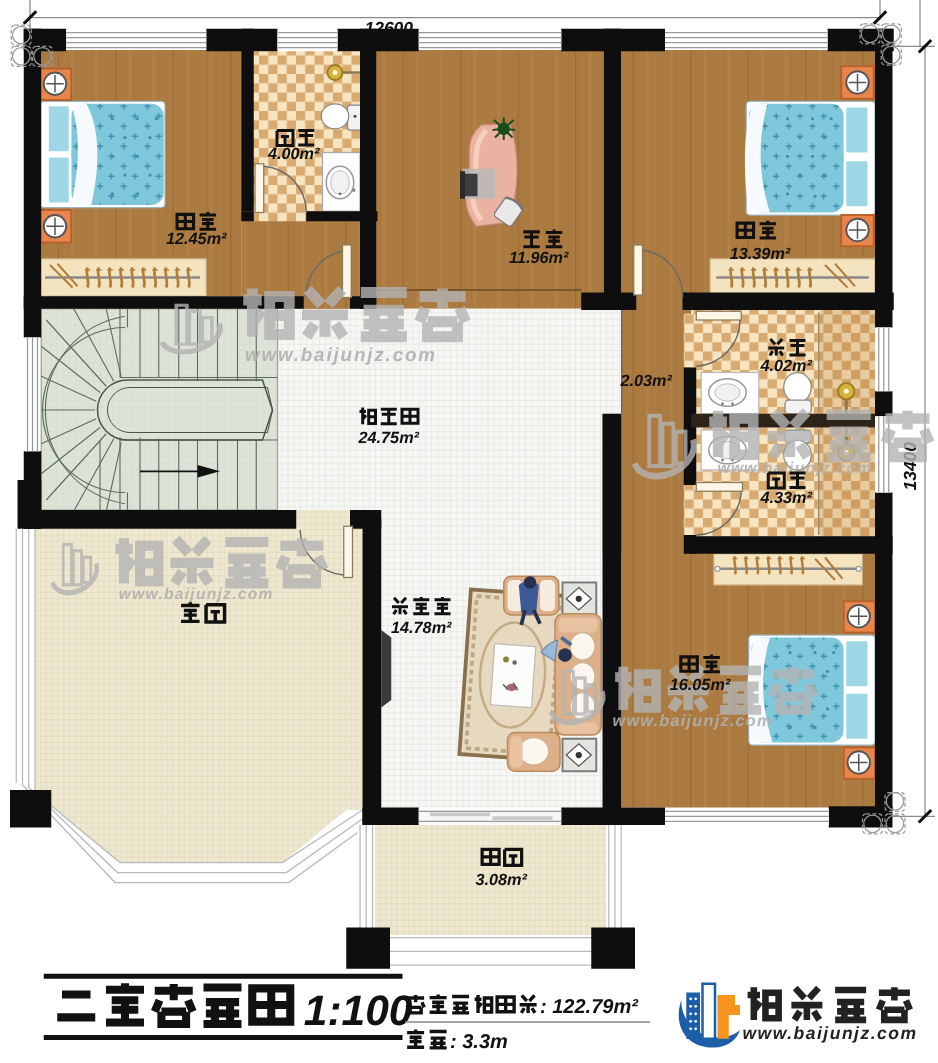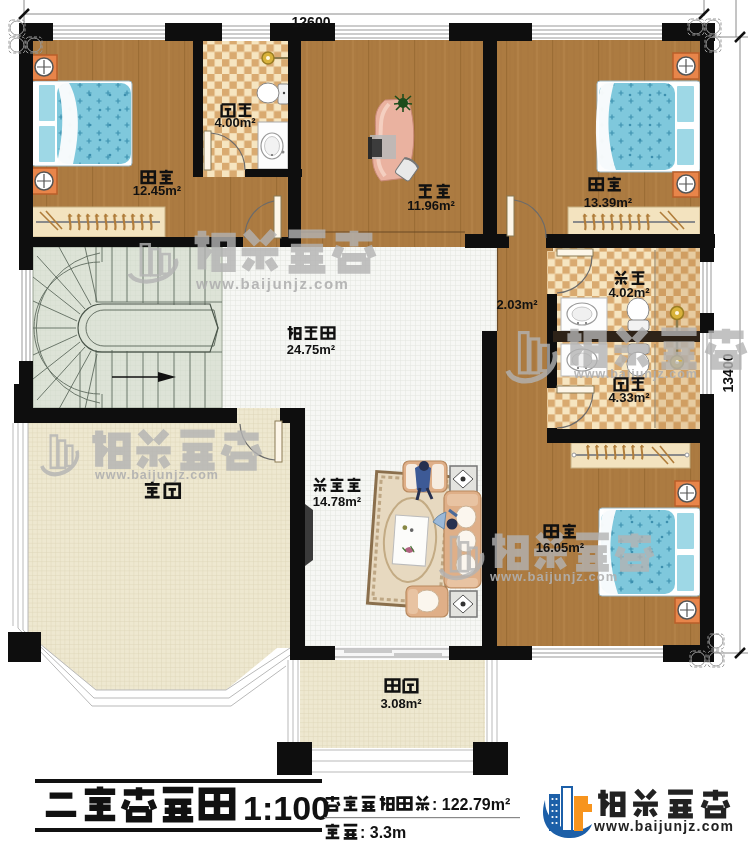--- a/index.html
+++ b/index.html
@@ -1,15 +1,15 @@
 <!DOCTYPE html>
 <html><head><meta charset="utf-8">
 <style>
 html,body{margin:0;padding:0;background:#fff;font-family:"Liberation Sans",sans-serif;}
-#page{position:relative;width:750px;height:850px;overflow:hidden;background:#fff;}
+#page{position:relative;width:750px;height:850px;overflow:hidden;background:#fff;font-style:italic;}
 </style></head>
 <body>
 <div id="page">
 <svg width="750" height="850" viewBox="0 0 750 850" xmlns="http://www.w3.org/2000/svg">
 <defs>
 <pattern id="wood" width="46" height="60" patternUnits="userSpaceOnUse">
  <rect width="46" height="60" fill="#ac7b41"></rect>
  <path d="M4 0V60M9 0V60M15 0V60M22 0V60M28 0V60M35 0V60M41 0V60" stroke="#8d5f2c" stroke-width="1" opacity="0.12"></path>
  <path d="M12 0V60M31 0V60" stroke="#c89a5e" stroke-width="2" opacity="0.2"></path>
  <rect x="0" width="1.2" height="60" fill="#7c531f" opacity="0.35"></rect>

